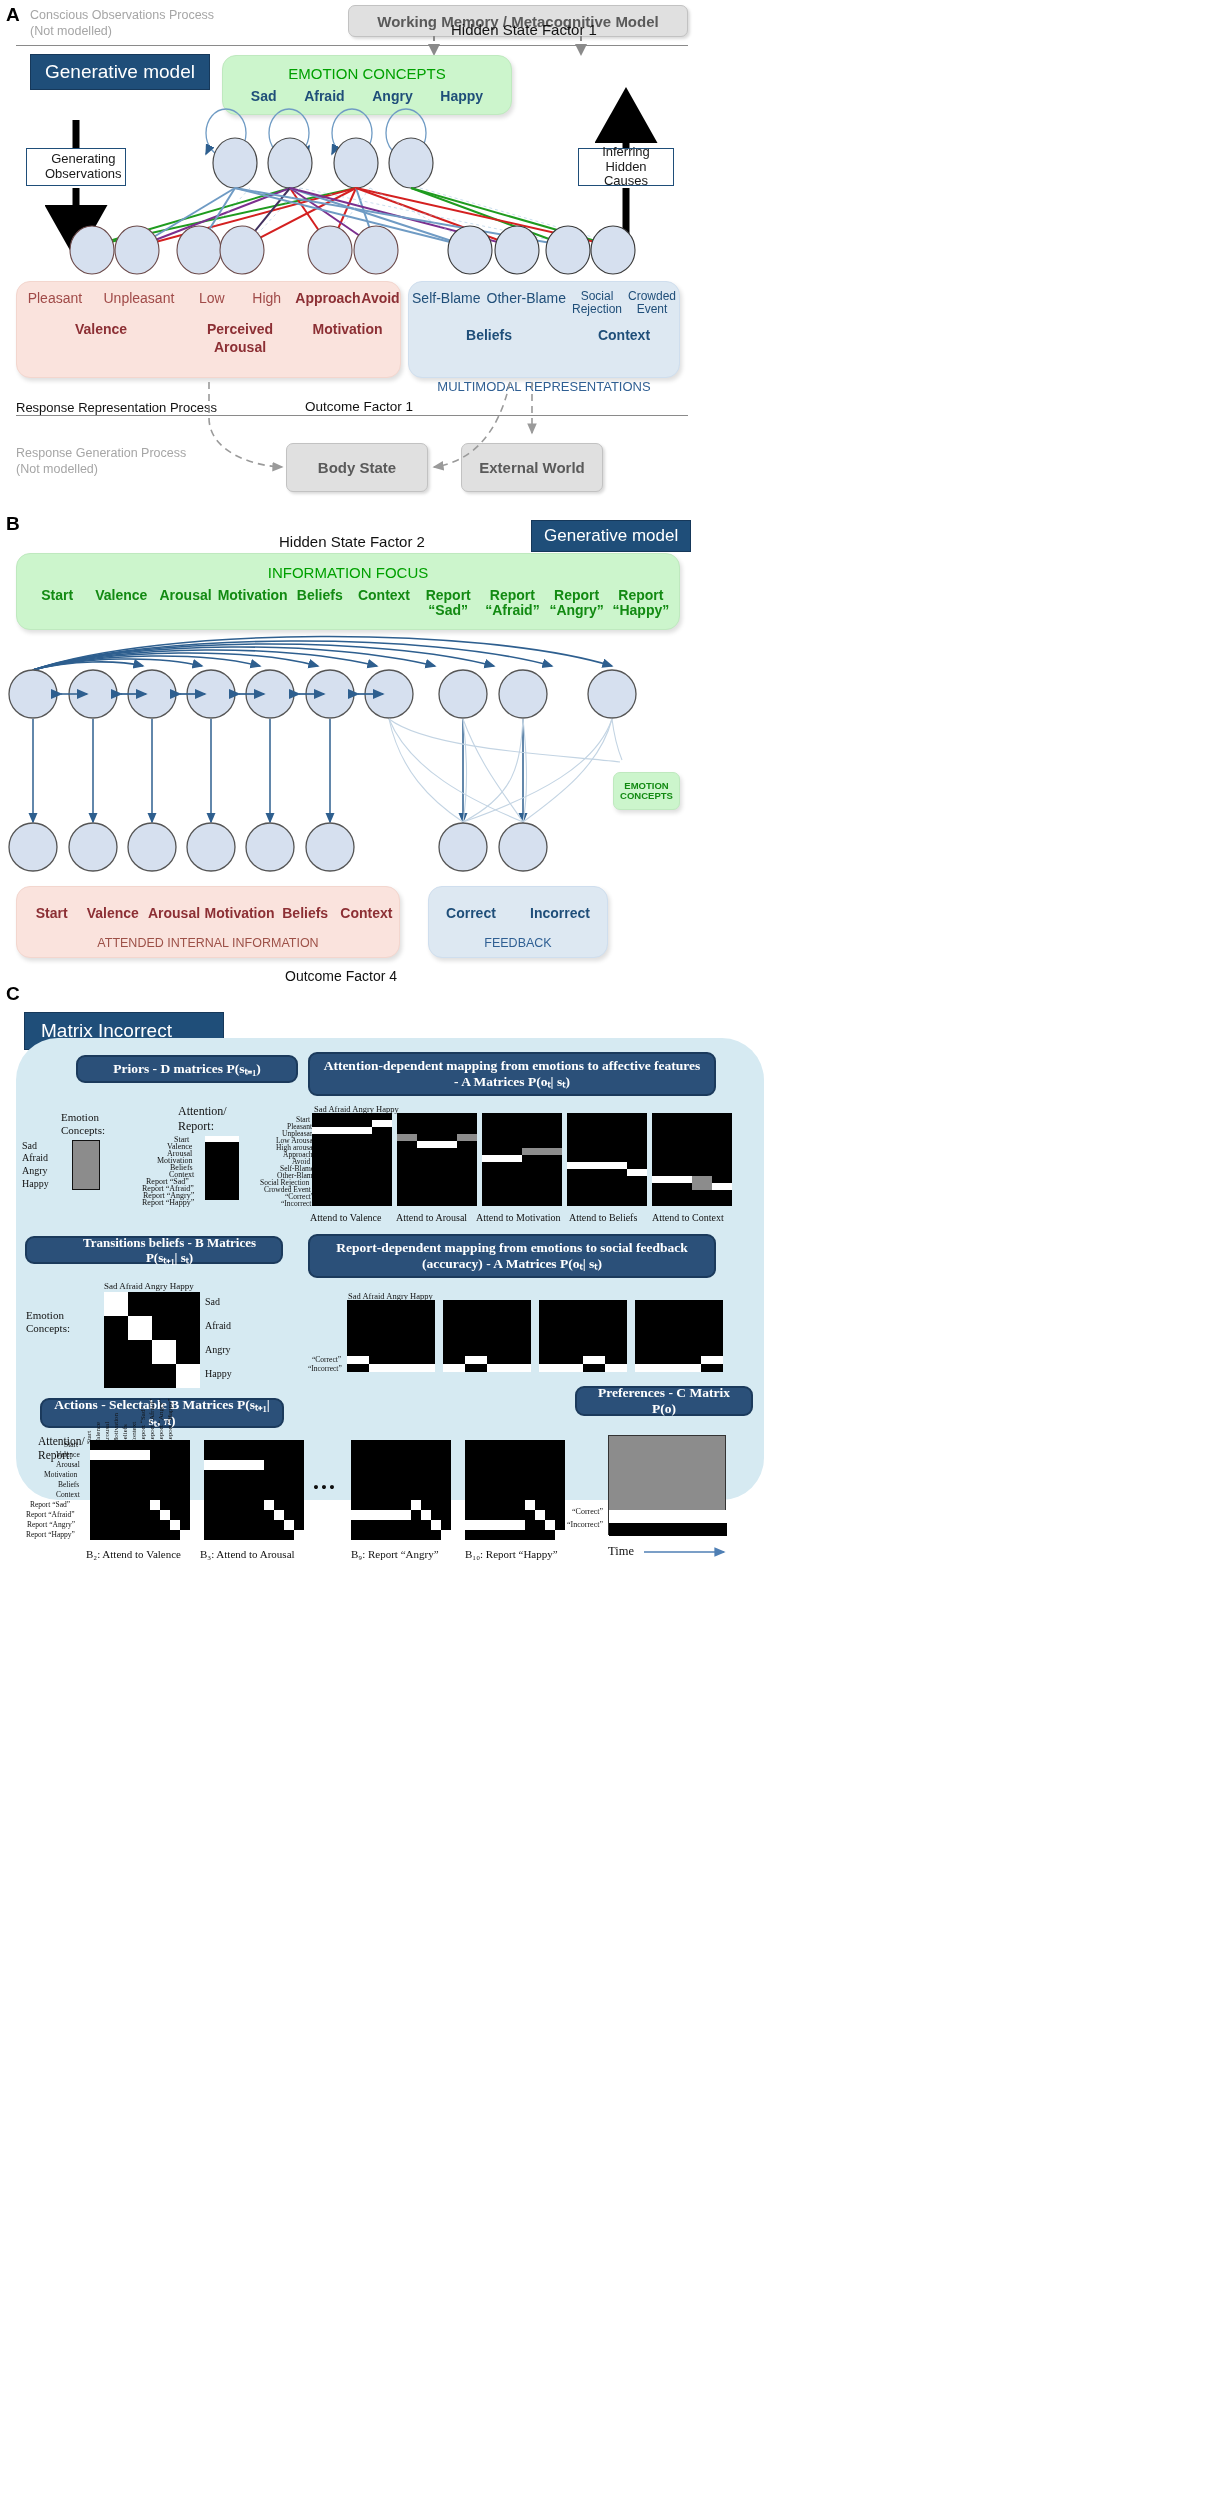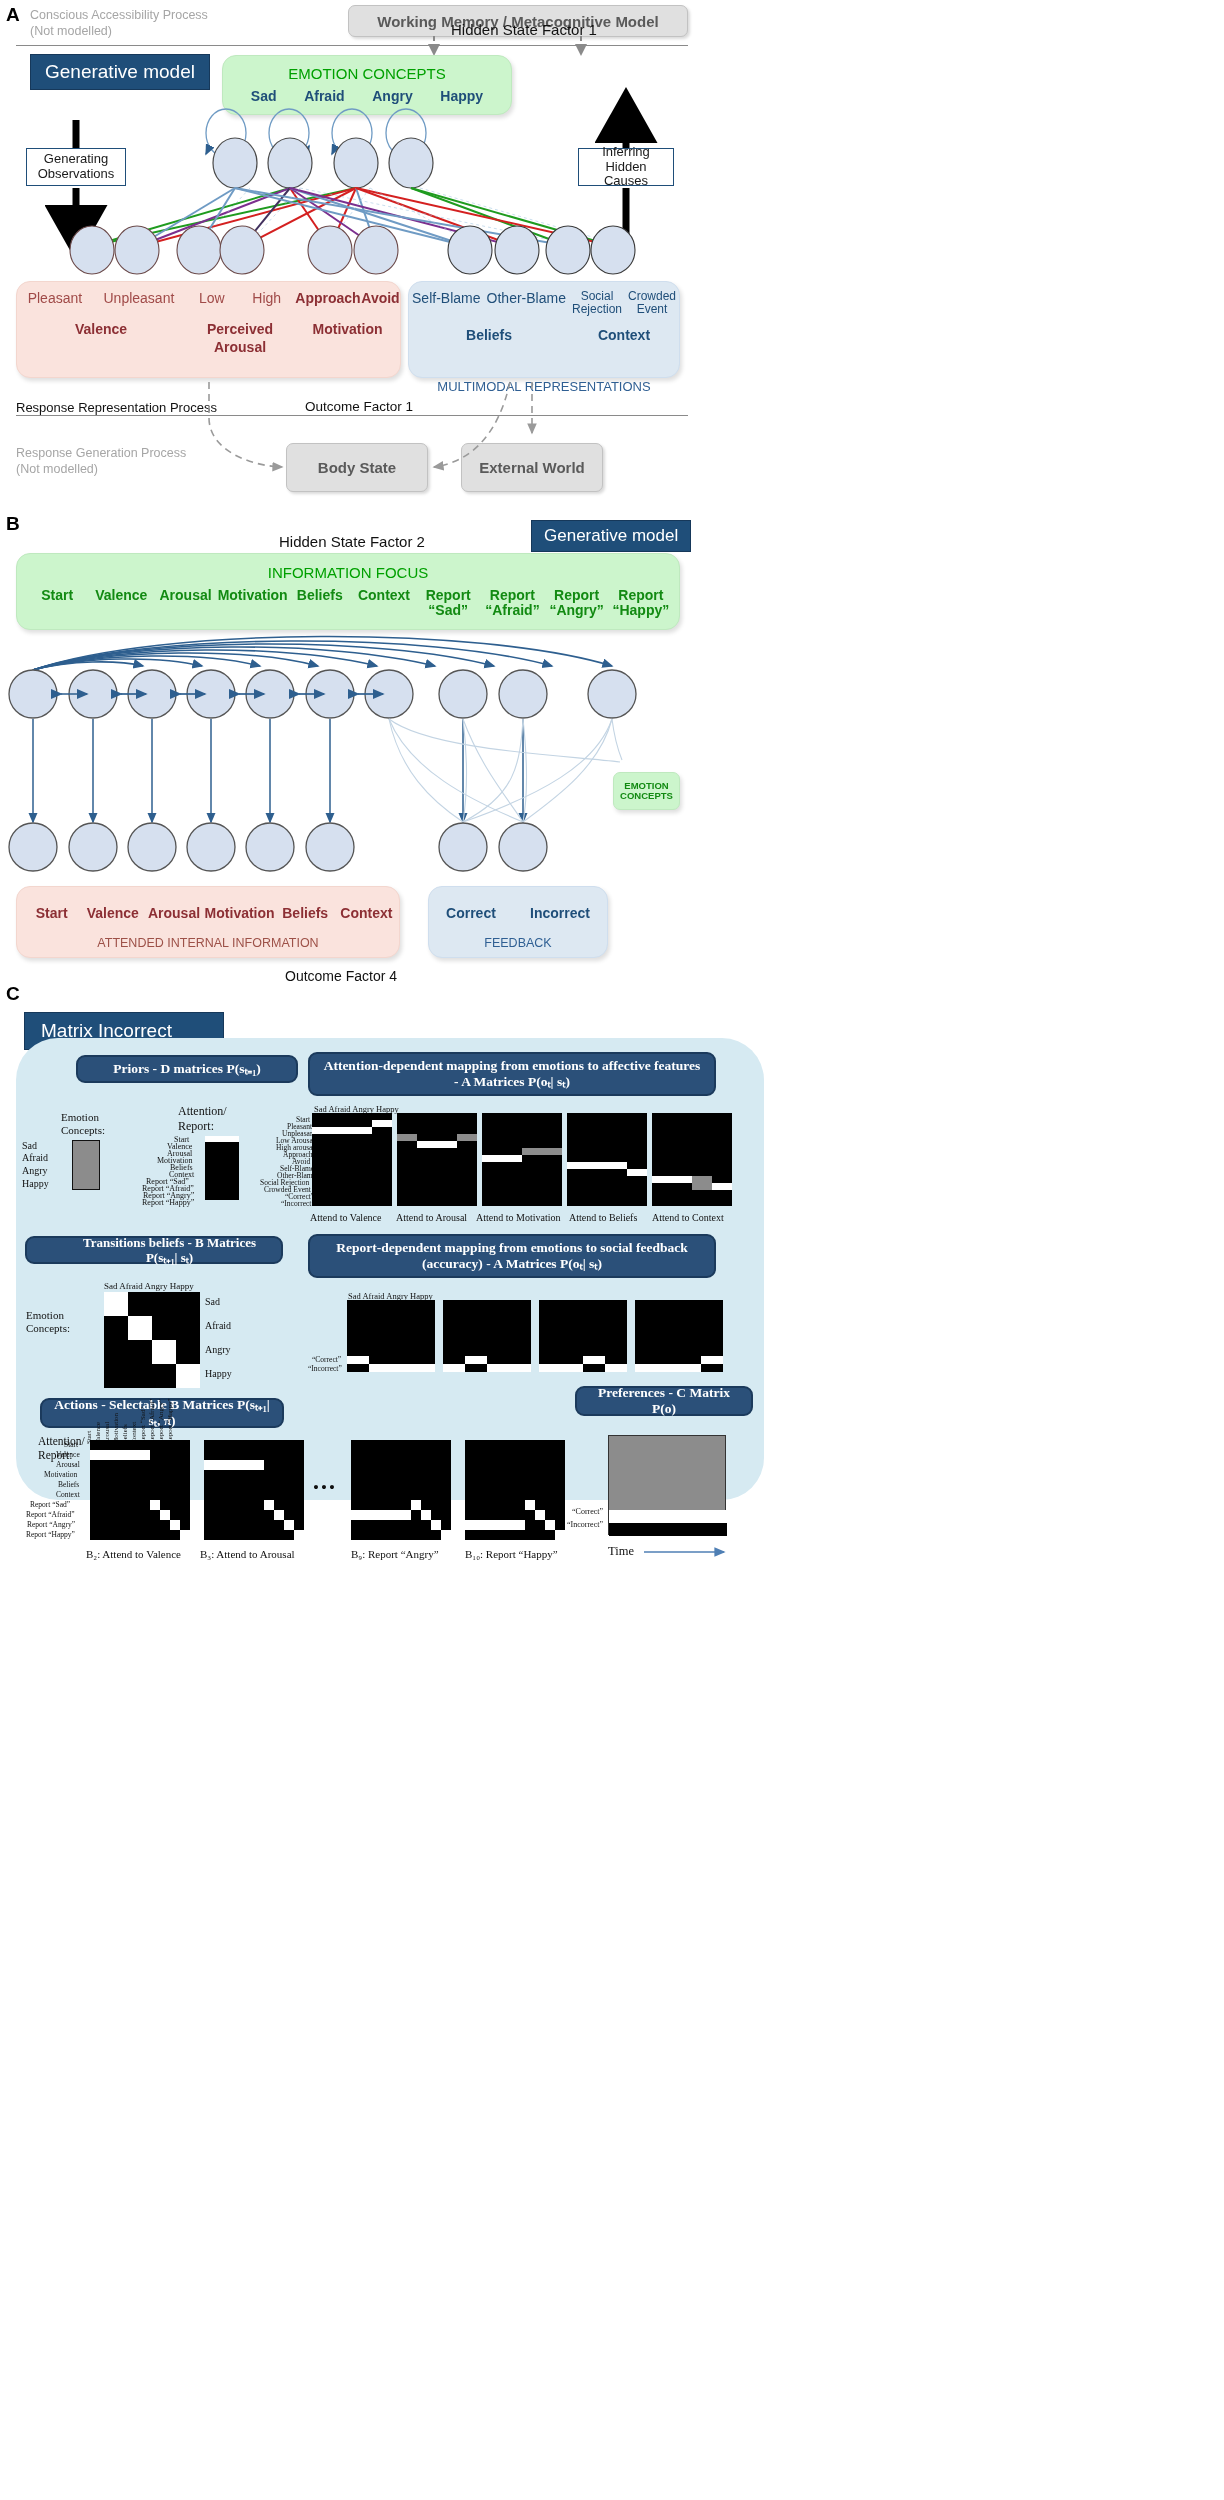--- a/index.html
+++ b/index.html
@@ -38,21 +38,21 @@
   }
   .hdr-green { color:#00a000; font-size:15px; text-align:center; }
   .lbl-navy  { color:#1f4e79; font-weight:bold; font-size:14px; }
   .lbl-dgreen{ color:#128a12; font-weight:bold; font-size:14px; }
   .lbl-maroon{ color:#8c2f34; font-weight:bold; font-size:14px; }
   .lbl-maroon-lite{ color:#a04a48; font-weight:normal; font-size:14px; }
   .cap-line { position:absolute; background:#8a8a8a; height:1px; }
   .faint { color:#a6a6a6; font-size:12.5px; line-height:1.25; }
   .boxed-ann {
     border:1.4px solid #1f4e79; background:#fff; font-size:13px;
-    text-align:center; display:flex; align-items:center; justify-content:center;
+    text-align:center; display:flex; align-items:center; 
     line-height:1.15; padding:18px;
   }
   .sec-c {
     position:absolute; background:#d6eaf2; border-radius:42px;
   }
   .c-hdr {
     background:#2b5079; color:#fff; border:2px solid #1b3a5c; border-radius:9px;
     font-family:"Liberation Serif", serif; font-weight:bold;
     display:flex; align-items:center; justify-content:center;
     text-align:center; line-height:1.18; padding:3px 10px;
@@ -64,21 +64,21 @@
            white-space:nowrap; transform-origin:left bottom; transform:rotate(-90deg); }
   .cap-s { font-family:"Liberation Serif", serif; font-size:12.5px; color:#111; position:absolute; white-space:nowrap; }
   svg { position:absolute; top:0; left:0; overflow:visible; }
 </style>
 </head>
 <body>
 
 <div class="panel-letter" style="left:6px; top:4px;">A</div>
 
 <div class="faint" style="position:absolute; left:30px; top:8px; width:260px;">
-  <div>Conscious Accessibility Process</div>
+  <div>Conscious Observations Process</div>
   <div>(Not modelled)</div>
 </div>
 
 <div class="gray-box" style="position:absolute; left:348px; top:5px; width:340px; height:32px;">
   <span>Working Memory / Metacognitive Model</span>
 </div>
 
 <svg width="1224" height="60" style="left:0; top:30px;">
   <defs>
     <marker id="agray" markerWidth="7" markerHeight="7" refX="5" refY="3" orient="auto">

